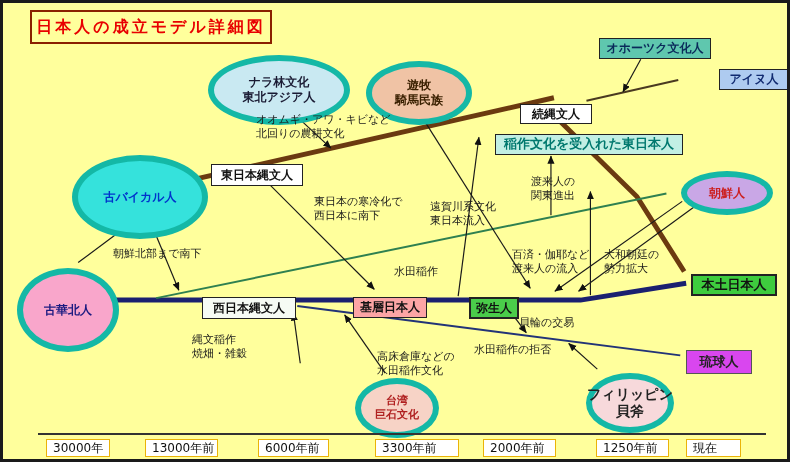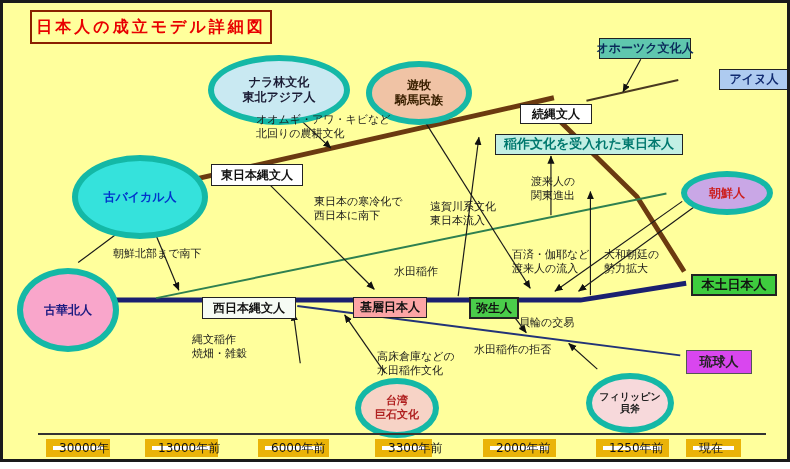--- a/index.html
+++ b/index.html
@@ -21,21 +21,21 @@
     font-weight:bold;line-height:1.25;white-space:nowrap;
   }
   .ell{border-radius:50%;border:6px solid #14b8a6;}
   .box{border:1px solid #222;box-sizing:border-box;}
   .note{
     position:absolute;z-index:2;font-size:11px;color:#1a1a1a;
     line-height:1.3;white-space:nowrap;font-weight:normal;
   }
   .tl-line{position:absolute;left:35px;top:430px;width:728px;border-top:2px solid #333;z-index:2;}
   .tl{
-    position:absolute;z-index:2;background:#ffffff;border:7px solid #eab308;
+    position:absolute;z-index:2;background:#ffffff;border:1px solid #eab308;
     font-size:12px;color:#111;display:flex;align-items:center;
     padding-left:6px;box-sizing:border-box;white-space:nowrap;
   }
 </style>
 </head>
 <body>
 
 <div class="canvas">
 
   <svg class="edges" viewBox="0 0 790 462" xmlns="http://www.w3.org/2000/svg">
@@ -85,29 +85,29 @@
   <div class="n ell" style="left:69px;top:152px;width:124px;height:72px;background:#35E2DC;color:#0033CC;font-size:12px;">
     <div>古バイカル人</div>
   </div>
   <div class="n ell" style="left:14px;top:265px;width:90px;height:72px;background:#F9A6CB;color:#1a1a80;font-size:12px;">
     <div>古華北人</div>
   </div>
   <div class="n ell" style="left:352px;top:375px;width:72px;height:48px;background:#F7D3C6;color:#B02020;font-size:11px;">
     <div>台湾</div>
     <div>巨石文化</div>
   </div>
-  <div class="n ell" style="left:583px;top:370px;width:76px;height:48px;background:#F7D9DB;color:#222222;font-size:10px;">
+  <div class="n ell" style="left:583px;top:370px;width:76px;height:48px;background:#F7D9DB;color:#222222;font-size:14px;">
     <div>フィリッピン</div>
     <div>貝斧</div>
   </div>
   <div class="n ell" style="left:678px;top:168px;width:80px;height:32px;background:#C9A7E6;color:#CC2020;font-size:12px;">
     <div>朝鮮人</div>
   </div>
 
-  <div class="n box" style="left:596px;top:35px;width:92px;height:21px;background:#5FC7AE;color:#0a2a5a;font-size:12px;">オホーツク文化人</div>
+  <div class="n box" style="left:596px;top:35px;width:112px;height:21px;background:#5FC7AE;color:#0a2a5a;font-size:12px;">オホーツク文化人</div>
   <div class="n box" style="left:716px;top:66px;width:70px;height:21px;background:#AECBF0;color:#102a70;font-size:12px;">アイヌ人</div>
   <div class="n box" style="left:517px;top:101px;width:72px;height:20px;background:#FFFFFF;color:#111;font-size:12px;">続縄文人</div>
   <div class="n box" style="left:492px;top:131px;width:188px;height:21px;background:#C2EFE4;color:#00786e;font-size:13px;">稲作文化を受入れた東日本人</div>
   <div class="n box" style="left:208px;top:161px;width:92px;height:22px;background:#FFFFFF;color:#111;font-size:12px;">東日本縄文人</div>
   <div class="n box" style="left:199px;top:294px;width:94px;height:22px;background:#F6FBF4;color:#111;font-size:12px;">西日本縄文人</div>
   <div class="n box" style="left:350px;top:294px;width:74px;height:21px;background:#fca5a5;color:#111;font-size:12px;">基層日本人</div>
   <div class="n box" style="left:466px;top:294px;width:50px;height:22px;background:#4ACC4A;color:#111;font-size:12px;border-width:2px;">弥生人</div>
   <div class="n box" style="left:688px;top:271px;width:86px;height:22px;background:#3ECC3E;color:#111;font-size:13px;border-width:2px;">本土日本人</div>
   <div class="n box" style="left:683px;top:347px;width:66px;height:24px;background:#d946ef;color:#222;font-size:13px;border-color:#555;">琉球人</div>
 
@@ -153,18 +153,18 @@
     <div>貝輪の交易</div>
   </div>
   <div class="note" style="left:471px;top:340px;">
     <div>水田稲作の拒否</div>
   </div>
 
   <div class="tl-line"></div>
   <div class="tl" style="left:43px;top:436px;width:64px;height:18px;">30000年</div>
   <div class="tl" style="left:142px;top:436px;width:73px;height:18px;">13000年前</div>
   <div class="tl" style="left:255px;top:436px;width:71px;height:18px;">6000年前</div>
-  <div class="tl" style="left:372px;top:436px;width:57px;height:18px;">3300年前</div>
+  <div class="tl" style="left:372px;top:436px;width:84px;height:18px;">3300年前</div>
   <div class="tl" style="left:480px;top:436px;width:73px;height:18px;text-align:center;">2000年前</div>
   <div class="tl" style="left:593px;top:436px;width:73px;height:18px;">1250年前</div>
   <div class="tl" style="left:683px;top:436px;width:55px;height:18px;">現在</div>
 
 </div>
 
 </body></html>

